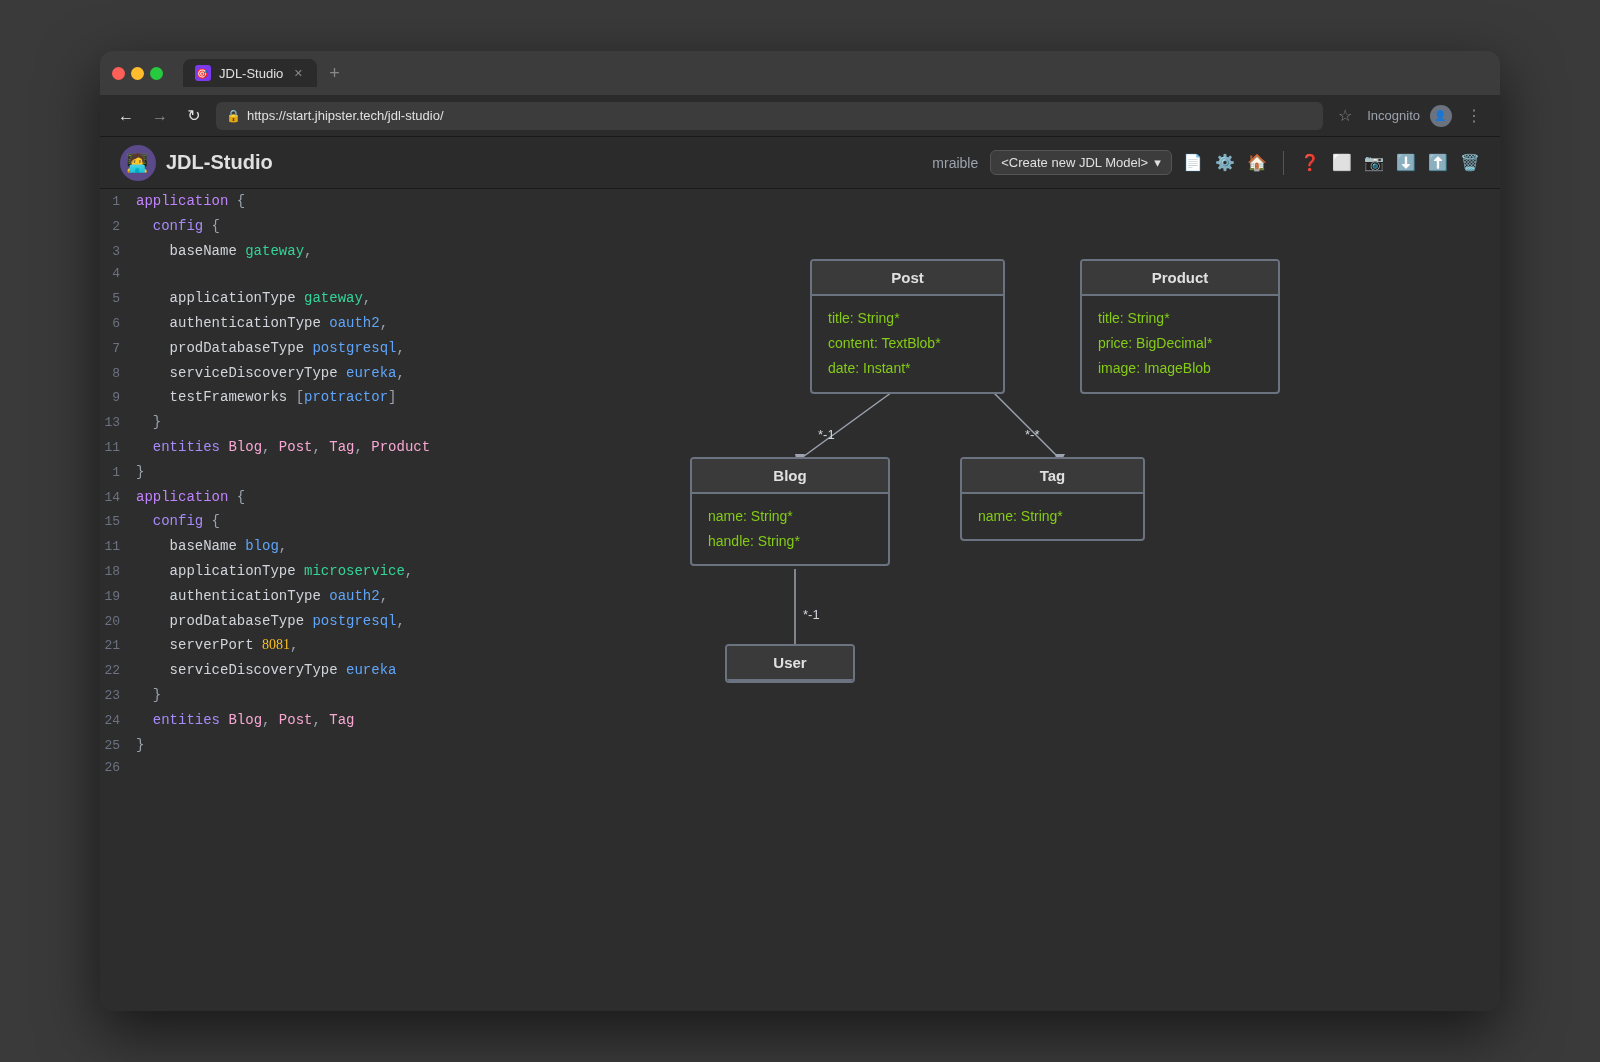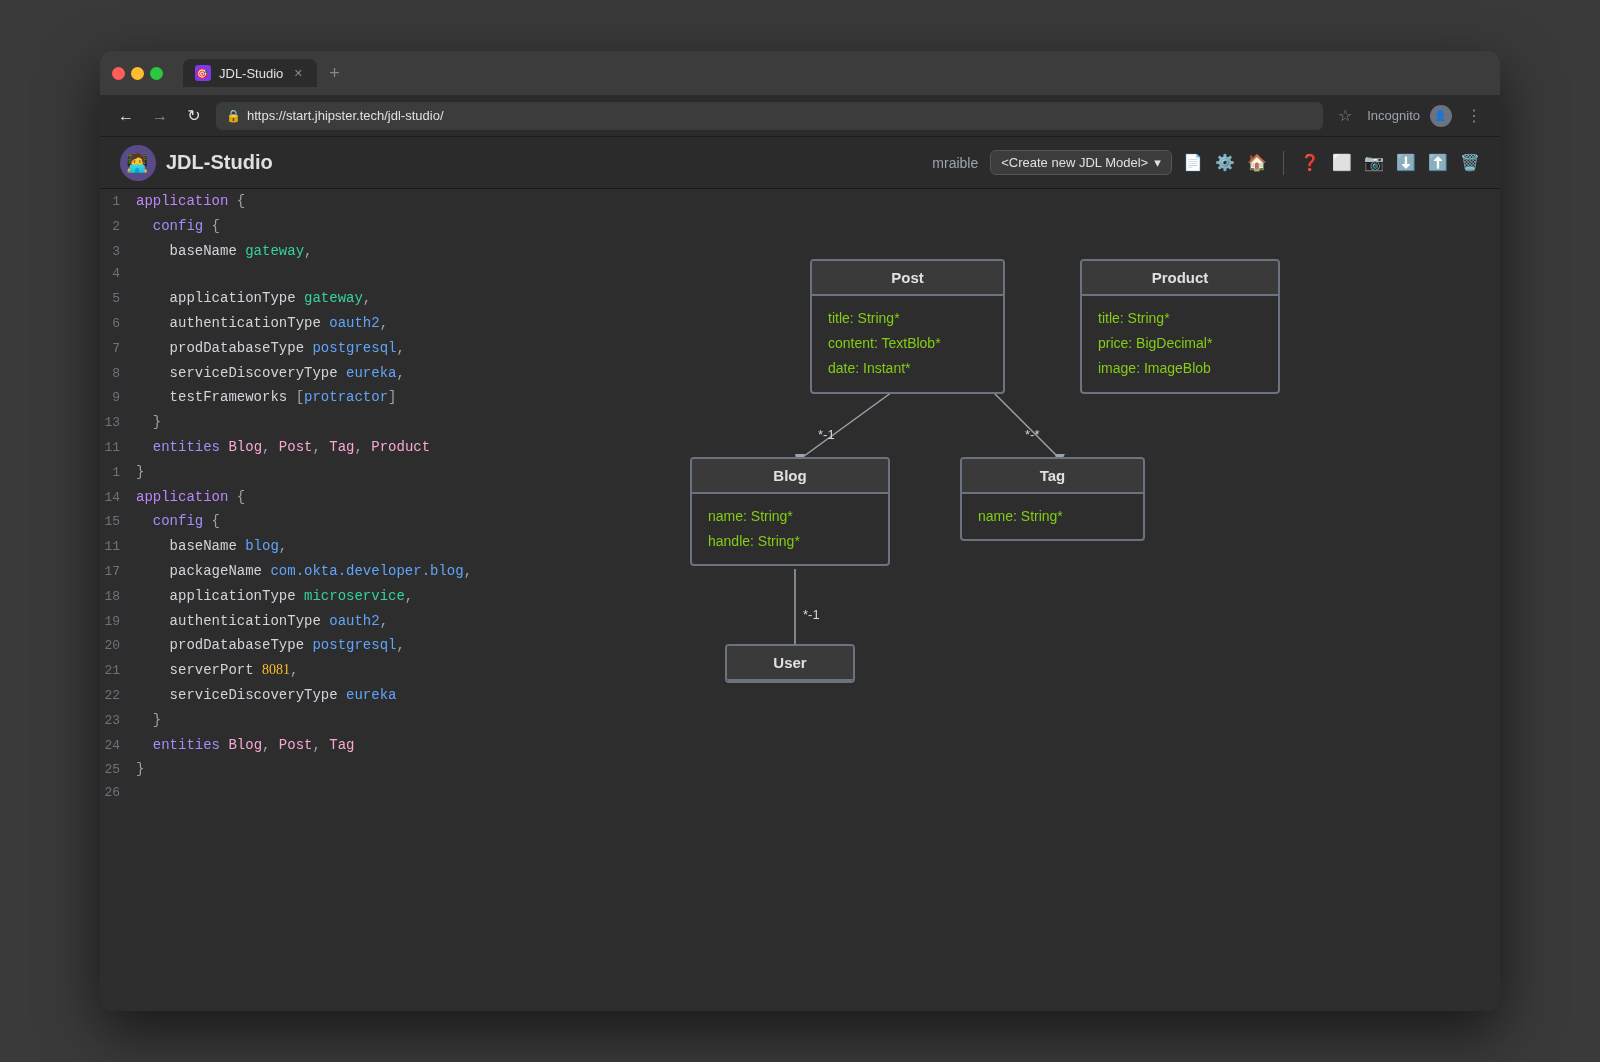--- a/index.html
+++ b/index.html
@@ -408,24 +408,20 @@
         </div>
         <div class="code-line">
           <span class="line-num">15</span>
           <span class="code-text"><span style="color: rgb(167, 139, 250);">  config</span><span style="color: rgb(156, 163, 175);"> {</span></span>
         </div>
         <div class="code-line">
           <span class="line-num">11</span>
           <span class="code-text"><span style="color: rgb(209, 213, 219);">    baseName </span><span style="color: rgb(96, 165, 250);">blog</span><span style="color: rgb(156, 163, 175);">,</span></span>
         </div>
         <div class="code-line">
-          <span class="line-num">17</span>
-          <span class="code-text"><span style="color: rgb(209, 213, 219);">    packageName </span><span style="color: rgb(96, 165, 250);">com.okta.developer.blog</span><span style="color: rgb(156, 163, 175);">,</span></span>
-        </div>
-        <div class="code-line">
           <span class="line-num">18</span>
           <span class="code-text"><span style="color: rgb(209, 213, 219);">    applicationType </span><span style="color: rgb(52, 211, 153); font-family: Liberation Mono, monospace;">microservice</span><span style="color: rgb(156, 163, 175);">,</span></span>
         </div>
         <div class="code-line">
           <span class="line-num">19</span>
           <span class="code-text"><span style="color: rgb(209, 213, 219);">    authenticationType </span><span style="color: rgb(96, 165, 250);">oauth2</span><span style="color: rgb(156, 163, 175);">,</span></span>
         </div>
         <div class="code-line">
           <span class="line-num">20</span>
           <span class="code-text"><span style="color: rgb(209, 213, 219);">    prodDatabaseType </span><span style="color: rgb(96, 165, 250);">postgresql</span><span style="color: rgb(156, 163, 175);">,</span></span>

